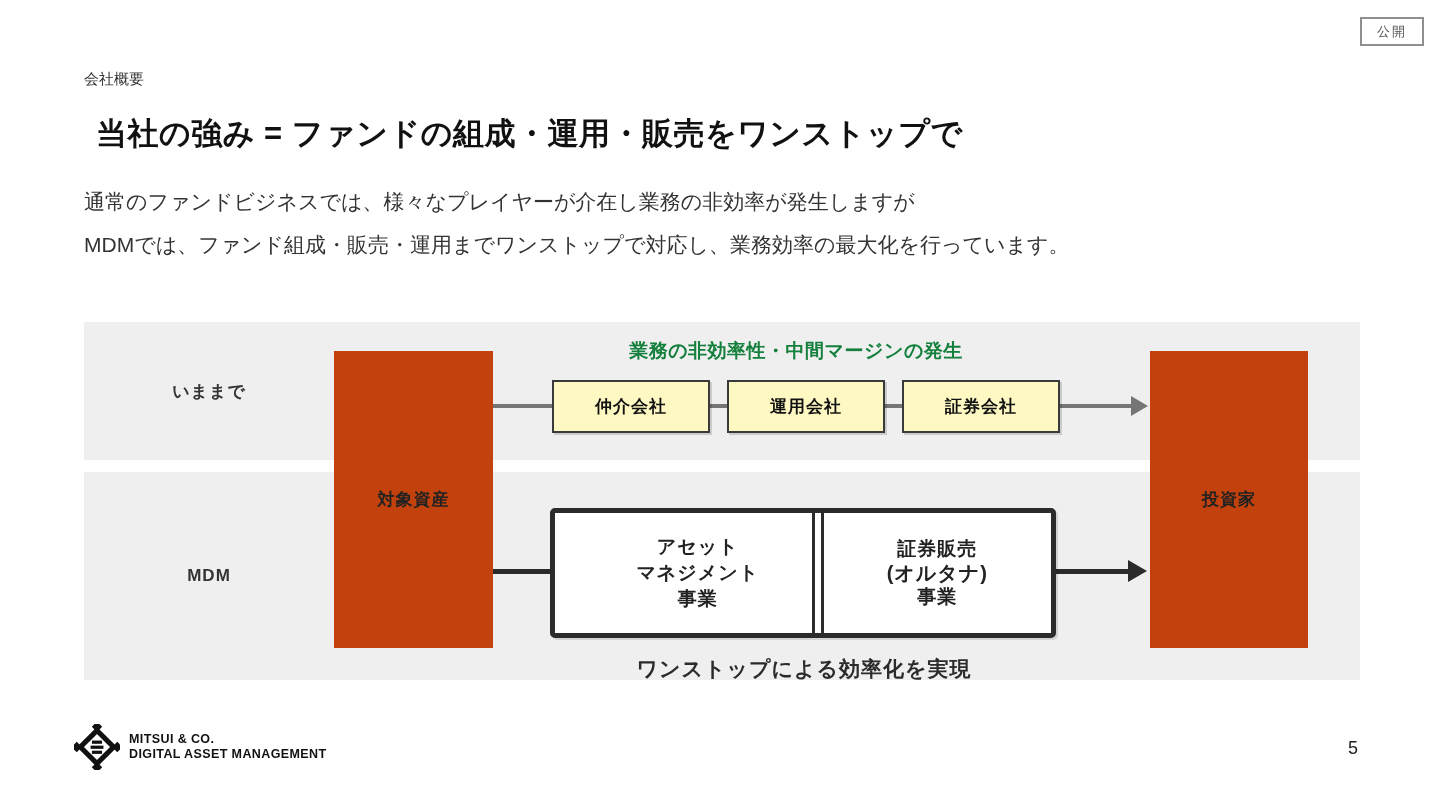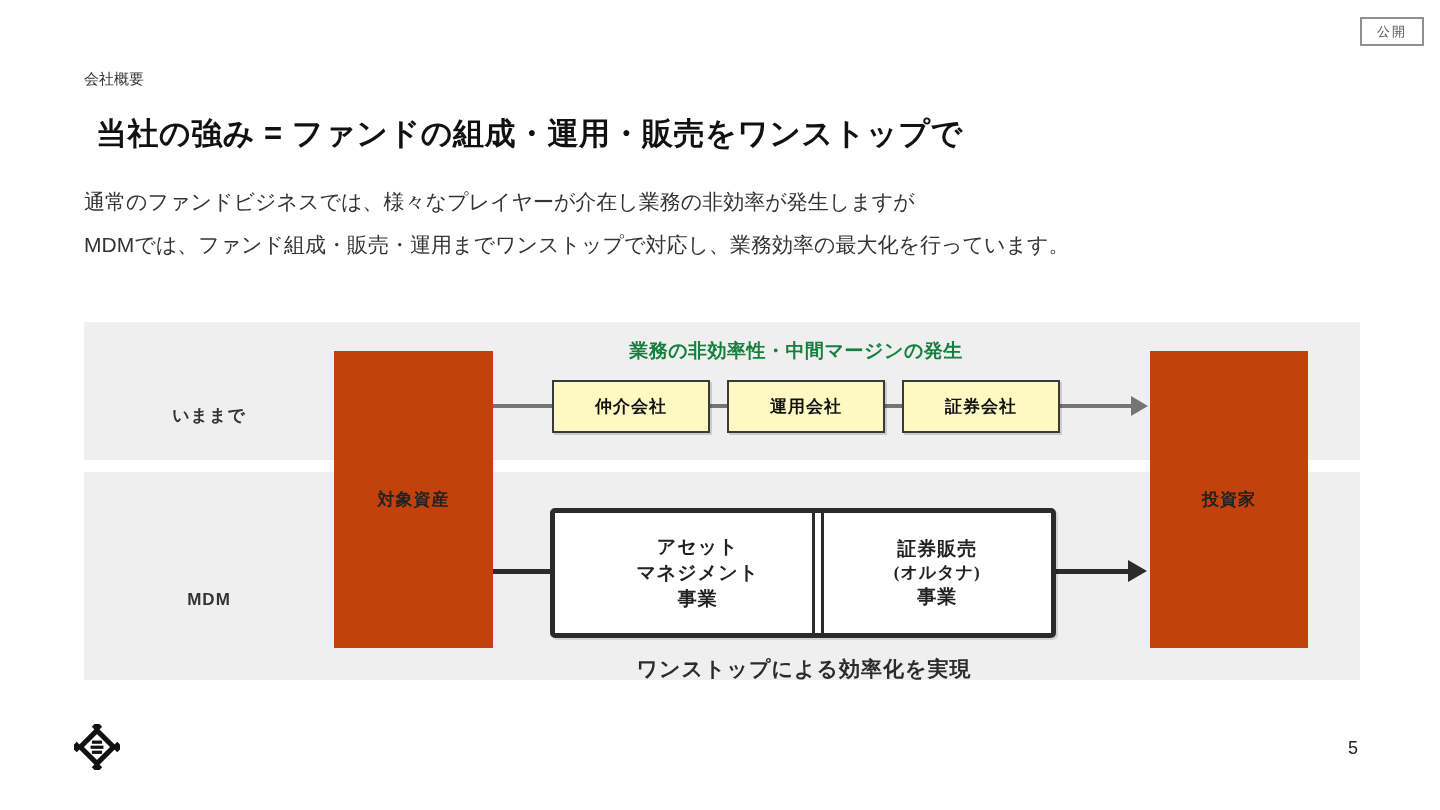--- a/index.html
+++ b/index.html
@@ -18,21 +18,21 @@
   
   .eyebrow{position:absolute;left:84px;top:70px;font-size:15px;color:#333;}
   .title{position:absolute;left:84px;top:101px;font-size:31px;font-weight:700;color:#111;letter-spacing:.5px;}
   .body-text{position:absolute;left:84px;top:180px;font-size:21px;color:#333;line-height:43px;}
   
   .diagram{position:absolute;left:84px;top:322px;width:1276px;height:360px;}
   .band{position:absolute;left:0;width:1276px;background:#efefef;}
   .band.b1{top:0;height:138px;}
   .band.b2{top:150px;height:208px;}
   .row-label{position:absolute;left:0;width:250px;display:flex;align-items:center;justify-content:center;
-    font-size:17px;font-weight:700;color:#333;letter-spacing:1px;margin-top:24px;}
+    font-size:17px;font-weight:700;color:#333;letter-spacing:1px;}
   .row-label.r1{top:0;height:138px;}
   .row-label.r2{top:150px;height:208px;}
   .side-box{position:absolute;top:29px;height:297px;background:#c2410c;display:flex;align-items:center;justify-content:center;
     font-size:17px;font-weight:700;color:#222;letter-spacing:1px;z-index:3;}
   .side-box.src{left:250px;width:159px;}
   .side-box.dst{left:1066px;width:158px;}
   .chain-header{position:absolute;left:392px;width:640px;top:16px;text-align:center;
     font-size:19px;font-weight:700;color:#15803d;letter-spacing:.5px;z-index:2;}
   .gray-line{position:absolute;top:82px;left:409px;width:640px;height:4px;background:#757575;z-index:1;}
   .gray-head{position:absolute;top:74px;left:1047px;width:0;height:0;z-index:1;
@@ -44,21 +44,21 @@
   .dark-line-l{position:absolute;top:247px;left:409px;width:58px;height:5px;background:#2b2b2b;z-index:1;}
   .dark-line-r{position:absolute;top:247px;left:970px;width:77px;height:5px;background:#2b2b2b;z-index:1;}
   .dark-head{position:absolute;top:238px;left:1044px;width:0;height:0;z-index:1;
     border-left:19px solid #2b2b2b;border-top:11px solid transparent;border-bottom:11px solid transparent;}
   .one-stop-box{position:absolute;left:466px;top:186px;width:506px;height:130px;background:#fff;
     border:5px solid #2b2b2b;border-radius:5px;box-sizing:border-box;display:flex;z-index:2;
     box-shadow:2px 2px 0 rgba(0,0,0,.12);padding-left:29px;}
   .os-cell{flex:1;display:flex;flex-direction:column;align-items:center;justify-content:center;
     font-size:19px;font-weight:700;color:#222;line-height:26px;letter-spacing:1px;}
   .os-divider{width:6px;border-left:3px solid #2b2b2b;border-right:3px solid #2b2b2b;background:#fff;}
-  .os-small{font-size:17px;line-height:22px;font-family:Liberation Serif, serif;}
+  .os-small{font-size:20px;line-height:22px;}
   .caption{position:absolute;left:400px;width:640px;top:333px;text-align:center;
     font-size:21px;font-weight:700;color:#2b2b2b;letter-spacing:1px;z-index:2;}
   
   .logo{position:absolute;left:74px;top:724px;display:flex;align-items:center;gap:9px;}
   .logo-text{font-size:12.5px;font-weight:700;color:#111;line-height:15px;letter-spacing:.4px;}
   .page-num{position:absolute;left:1348px;top:738px;font-size:18px;color:#222;}
 </style>
 </head>
 <body>
 
@@ -115,15 +115,19 @@
       <path d="M50 14 L86 50 L50 86 L14 50 Z" fill="none" stroke="#111" stroke-width="11"></path>
       <rect x="42" y="-2" width="16" height="16" transform="rotate(45 50 6)"></rect>
       <rect x="86" y="42" width="16" height="16" transform="rotate(45 94 50)"></rect>
       <rect x="42" y="86" width="16" height="16" transform="rotate(45 50 94)"></rect>
       <rect x="-2" y="42" width="16" height="16" transform="rotate(45 6 50)"></rect>
       <rect x="39" y="36" width="22" height="7"></rect>
       <rect x="36" y="47" width="28" height="7"></rect>
       <rect x="39" y="58" width="22" height="7"></rect>
     </g>
   </svg>
+  <div class="logo-text">
+    <div>MITSUI &amp; CO.</div>
+    <div>DIGITAL ASSET MANAGEMENT</div>
+  </div>
 </div>
 
 <div class="page-num">5</div>
 
 </body></html>

